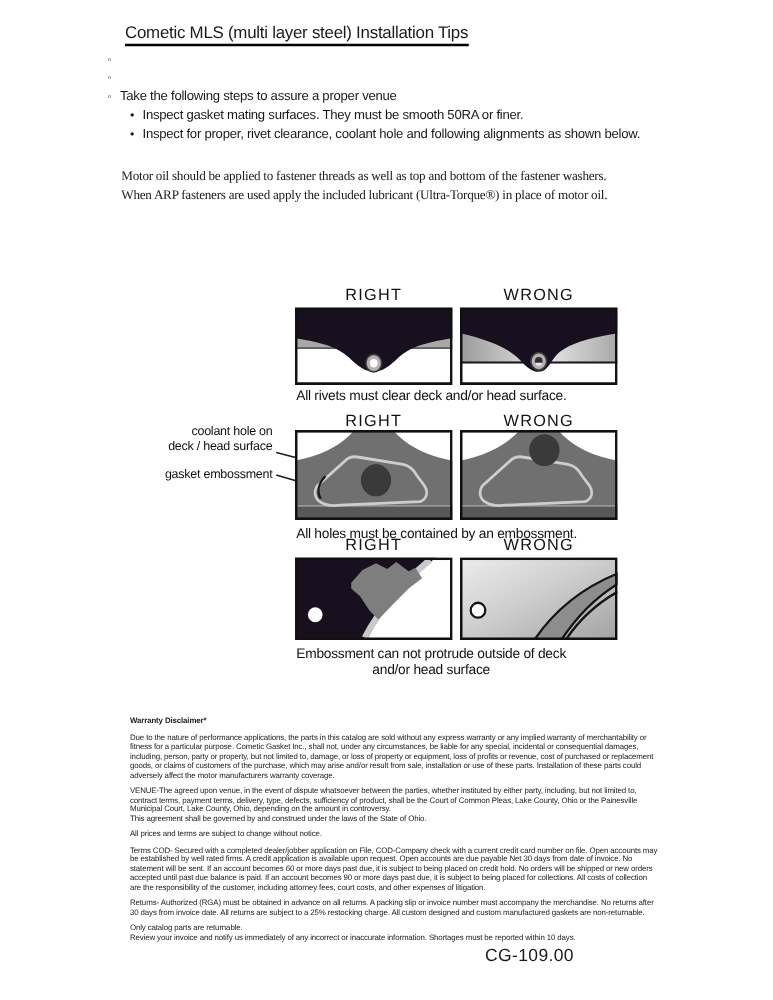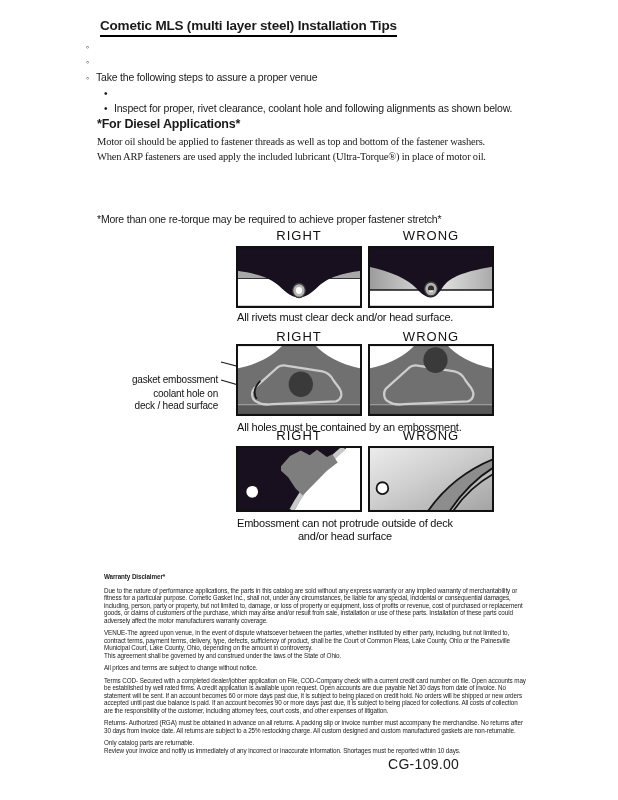--- a/index.html
+++ b/index.html
@@ -2,21 +2,21 @@
 <html><head>
 <meta charset="utf-8">
 <style>
   html,body{margin:0;padding:0;background:#ffffff;}
   .page{
     position:relative;width:618px;height:800px;background:#ffffff;overflow:hidden;
     font-family:"Liberation Sans",sans-serif;color:#1a1a1a;
   }
   .abs{position:absolute;}
   .title{
-    left:100px;top:18px;font-size:13.5px;font-weight:bold;letter-spacing:-0.2px;
+    left:100px;top:18px;font-size:13.5px;font-weight:normal;letter-spacing:-0.2px;
     border-bottom:2px solid #000;padding-bottom:2px;display:inline-block;
   }
   .bullets{left:86px;top:40px;font-size:10.5px;letter-spacing:-0.2px;line-height:15px;}
   .b-row{display:flex;align-items:baseline;}
   .b-row .mark{width:10px;font-size:9px;flex:0 0 10px;}
   .sub{margin-left:18px;}
   .sub .mark{font-size:10px;}
   .h2{left:97px;top:117px;font-size:12.5px;font-weight:bold;letter-spacing:-0.2px;}
   .para{font-size:10.5px;letter-spacing:-0.2px;line-height:15px;white-space:pre-line;}
   .p1{left:97px;top:134px;font-family:Liberation Serif, serif;}
@@ -45,31 +45,30 @@
     </div>
     <div class="b-row">
       <span class="mark">◦</span>
     </div>
     <div class="b-row">
       <span class="mark">◦</span>
       <span>Take the following steps to assure a proper venue</span>
     </div>
     <div class="b-row sub">
       <span class="mark">•</span>
+      <span>Inspect gasket mating surfaces.  They must be smooth 50RA or finer.</span>
     </div>
     <div class="b-row sub">
       <span class="mark">•</span>
       <span>Inspect for proper, rivet clearance, coolant hole and following alignments as shown below.</span>
     </div>
   </div>
 
-  <div class="abs h2">*For Diesel Applications*</div>
   <div class="abs para p1">Motor oil should be applied to fastener threads as well as top and bottom of the fastener washers.
 When ARP fasteners are used apply the included lubricant (Ultra-Torque®) in place of motor oil.</div>
-  <div class="abs para p3">*More than one re-torque may be required to achieve proper fastener stretch*</div>
 
   <div class="abs dlabel" style="left:236px;top:228px;">RIGHT</div>
   <div class="abs dlabel" style="left:368px;top:228px;">WRONG</div>
 
   <svg class="abs panel" style="left:236px;top:246px;" width="126" height="62" viewBox="0 0 140 62" preserveAspectRatio="none">
     <rect x="0" y="0" width="140" height="62" fill="#ffffff"></rect>
     <rect x="0" y="22" width="140" height="10.5" fill="#a8a8a8"></rect>
     <line x1="0" y1="32.5" x2="140" y2="32.5" stroke="#2a2a2a" stroke-width="1"></line>
     <path d="M0,0 H140 V24.5 C114,28 102,32 92,40 C84,47 77,51.5 70,51.5 C63,51.5 56,47 48,40 C38,32 26,28 0,24.5 Z" fill="#18101f"></path>
     <circle cx="70" cy="44.5" r="7" fill="#b3b3b3" stroke="#3c3c3c" stroke-width="1.4"></circle>
@@ -93,21 +92,21 @@
     <circle cx="70" cy="43" r="3.4" fill="#2e2e2e"></circle>
     <path d="M66.7,44.2 A3.4,3.4 0 0 0 73.3,44.2 L66.7,44.2 Z" fill="#e8e8e8"></path>
     <rect x="1" y="1" width="138" height="60" fill="none" stroke="#101010" stroke-width="2.4"></rect>
   </svg>
 
   <div class="abs caption" style="left:237px;top:311px;">All rivets must clear deck and/or head surface.</div>
 
   <div class="abs dlabel" style="left:236px;top:329px;">RIGHT</div>
   <div class="abs dlabel" style="left:368px;top:329px;">WRONG</div>
 
-  <div class="abs ann" style="right:400px;top:340px;width:110px;margin-top:48px;">coolant hole on
+  <div class="abs ann" style="right:400px;top:340px;width:110px;">coolant hole on
 deck / head surface</div>
   <div class="abs ann" style="right:400px;top:374px;width:110px;">gasket embossment</div>
 
   <svg class="abs" style="left:0;top:0;pointer-events:none;" width="618" height="800" viewBox="0 0 618 800">
     <line x1="221" y1="362" x2="298" y2="382" stroke="#1a1a1a" stroke-width="1.2"></line>
     <line x1="221" y1="380" x2="262" y2="392" stroke="#1a1a1a" stroke-width="1.2"></line>
   </svg>
 
   <svg class="abs panel" style="left:236px;top:344px;" width="126" height="72" viewBox="0 0 140 76" preserveAspectRatio="none">
     <rect x="0" y="0" width="140" height="76" fill="#ffffff"></rect>

